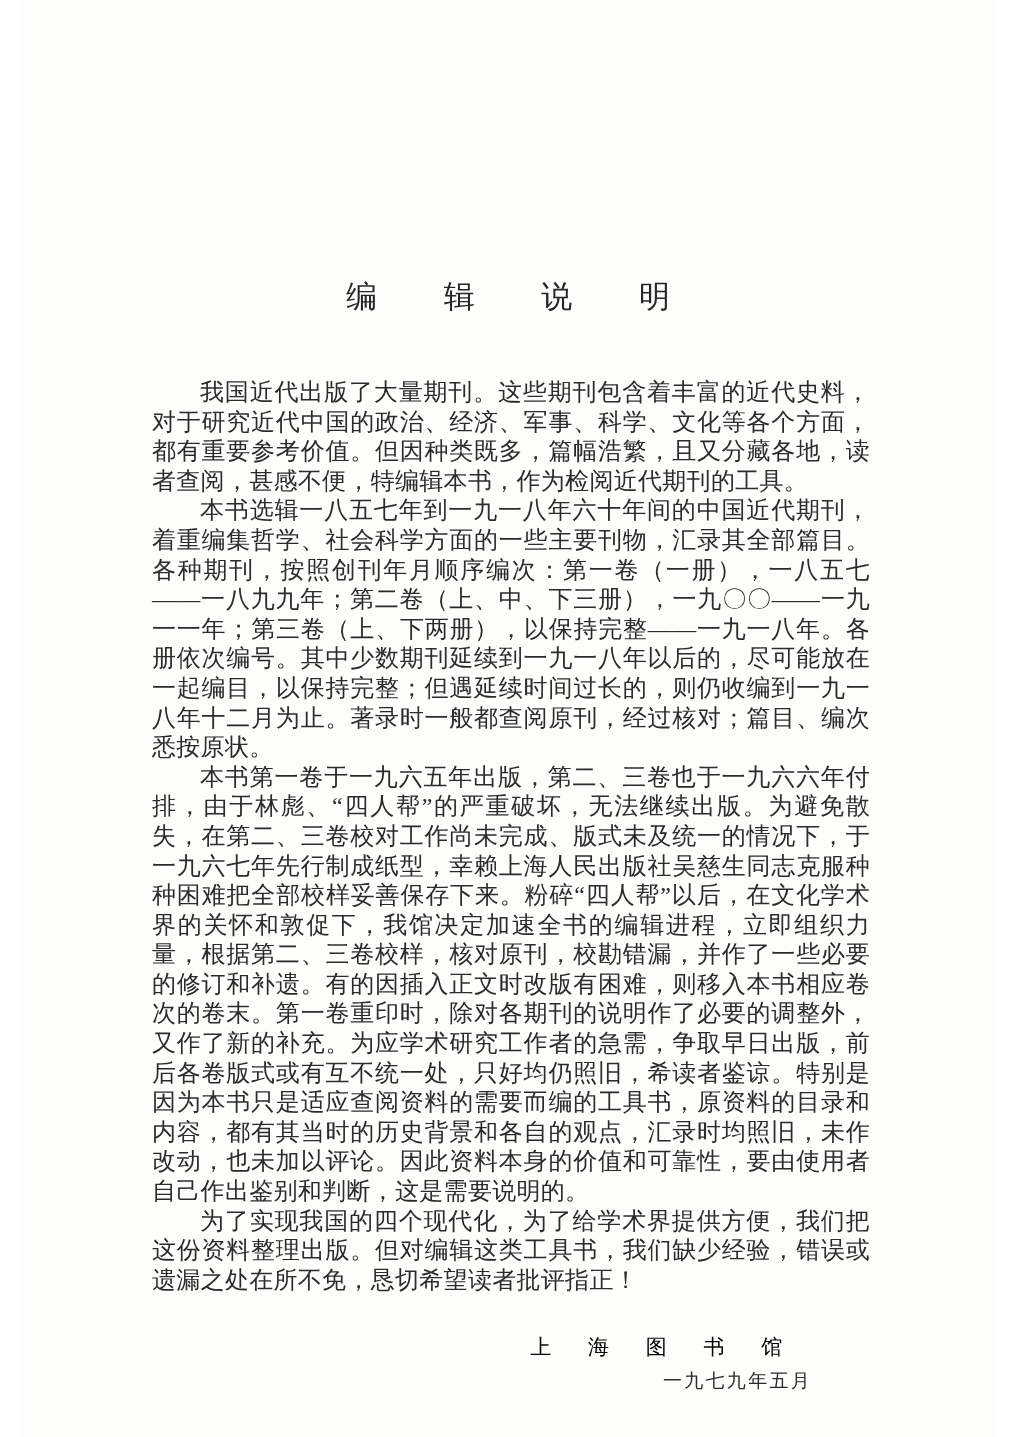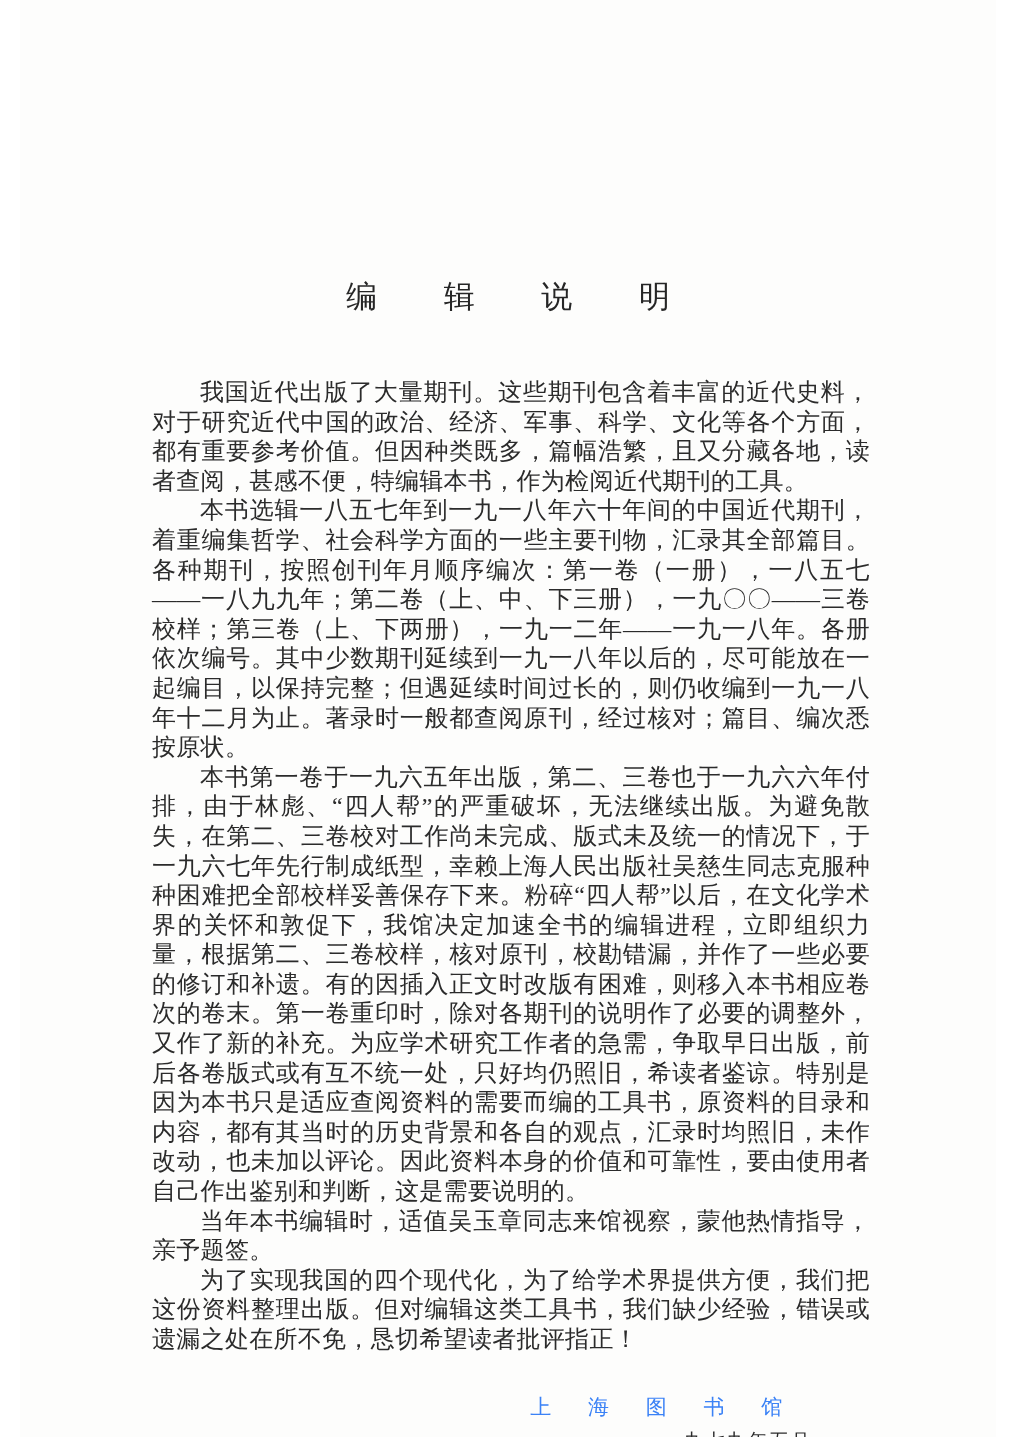--- a/index.html
+++ b/index.html
@@ -41,39 +41,38 @@
   .doc-body p {
     margin: 0;
     text-indent: 2em;
   }
   .signature {
     margin-top: 38px;
     text-align: right;
     padding-right: 198px;
     font-size: 21px;
     letter-spacing: 0.75em;
-    color: #3b82f6;
+    color: #000000;
     padding-left: 24px;
   }
   .pub-date {
     margin-top: 7px;
     text-align: right;
     padding-right: 184px;
     font-size: 19px;
     letter-spacing: 0.12em;
     color: #2b2b2b;
   }
 </style>
 </head>
 <body>
 
 <div class="page">
   <h1 class="doc-title">编 辑 说 明</h1>
   <div class="doc-body">
     <p>我国近代出版了大量期刊。这些期刊包含着丰富的近代史料，对于研究近代中国的政治、经济、军事、科学、文化等各个方面，都有重要参考价值。但因种类既多，篇幅浩繁，且又分藏各地，读者查阅，甚感不便，特编辑本书，作为检阅近代期刊的工具。</p>
-    <p>本书选辑一八五七年到一九一八年六十年间的中国近代期刊，着重编集哲学、社会科学方面的一些主要刊物，汇录其全部篇目。各种期刊，按照创刊年月顺序编次：第一卷（一册），一八五七——一八九九年；第二卷（上、中、下三册），一九〇〇——三卷校样；第三卷（上、下两册），一九一二年——一九一八年。各册依次编号。其中少数期刊延续到一九一八年以后的，尽可能放在一起编目，以保持完整；但遇延续时间过长的，则仍收编到一九一八年十二月为止。著录时一般都查阅原刊，经过核对；篇目、编次悉按原状。</p>
+    <p>本书选辑一八五七年到一九一八年六十年间的中国近代期刊，着重编集哲学、社会科学方面的一些主要刊物，汇录其全部篇目。各种期刊，按照创刊年月顺序编次：第一卷（一册），一八五七——一八九九年；第二卷（上、中、下三册），一九〇〇——一九一一年；第三卷（上、下两册），以保持完整——一九一八年。各册依次编号。其中少数期刊延续到一九一八年以后的，尽可能放在一起编目，以保持完整；但遇延续时间过长的，则仍收编到一九一八年十二月为止。著录时一般都查阅原刊，经过核对；篇目、编次悉按原状。</p>
     <p>本书第一卷于一九六五年出版，第二、三卷也于一九六六年付排，由于林彪、“四人帮”的严重破坏，无法继续出版。为避免散失，在第二、三卷校对工作尚未完成、版式未及统一的情况下，于一九六七年先行制成纸型，幸赖上海人民出版社吴慈生同志克服种种困难把全部校样妥善保存下来。粉碎“四人帮”以后，在文化学术界的关怀和敦促下，我馆决定加速全书的编辑进程，立即组织力量，根据第二、三卷校样，核对原刊，校勘错漏，并作了一些必要的修订和补遗。有的因插入正文时改版有困难，则移入本书相应卷次的卷末。第一卷重印时，除对各期刊的说明作了必要的调整外，又作了新的补充。为应学术研究工作者的急需，争取早日出版，前后各卷版式或有互不统一处，只好均仍照旧，希读者鉴谅。特别是因为本书只是适应查阅资料的需要而编的工具书，原资料的目录和内容，都有其当时的历史背景和各自的观点，汇录时均照旧，未作改动，也未加以评论。因此资料本身的价值和可靠性，要由使用者自己作出鉴别和判断，这是需要说明的。</p>
-    <p>当年本书编辑时，适值吴玉章同志来馆视察，蒙他热情指导，亲予题签。</p>
     <p>为了实现我国的四个现代化，为了给学术界提供方便，我们把这份资料整理出版。但对编辑这类工具书，我们缺少经验，错误或遗漏之处在所不免，恳切希望读者批评指正！</p>
   </div>
   <div class="signature">上 海 图 书 馆</div>
   <div class="pub-date">一九七九年五月</div>
 </div>
 
 </body></html>

